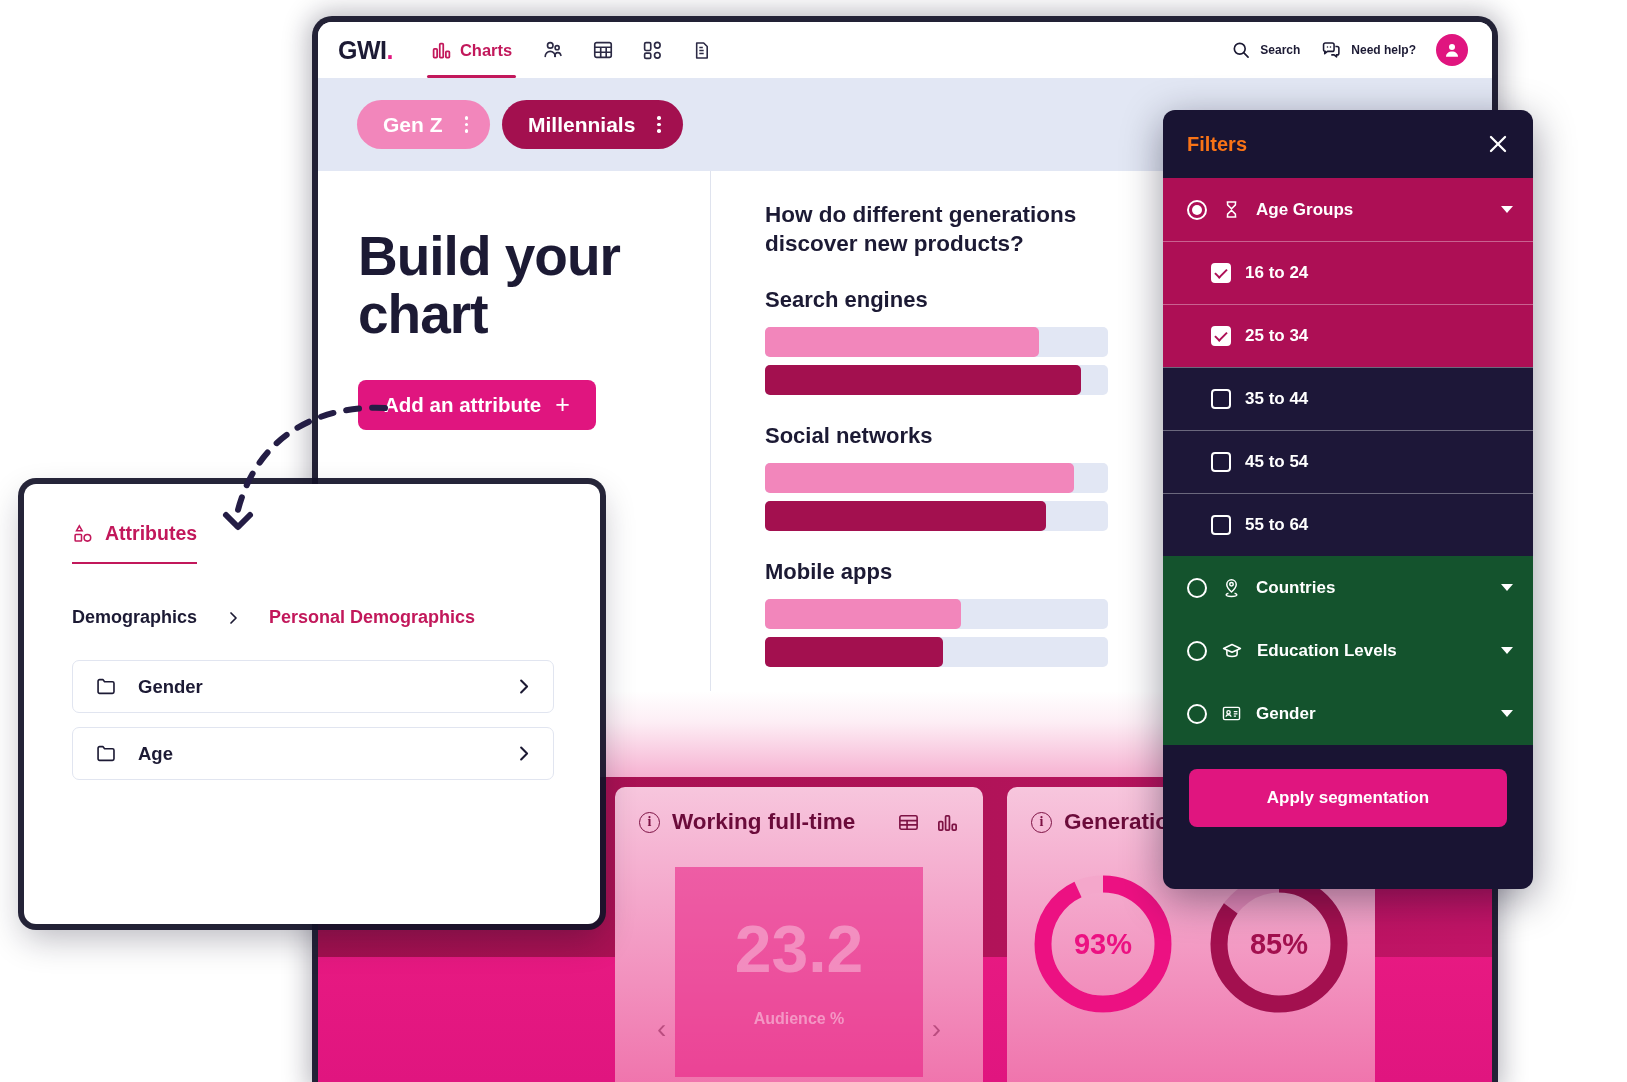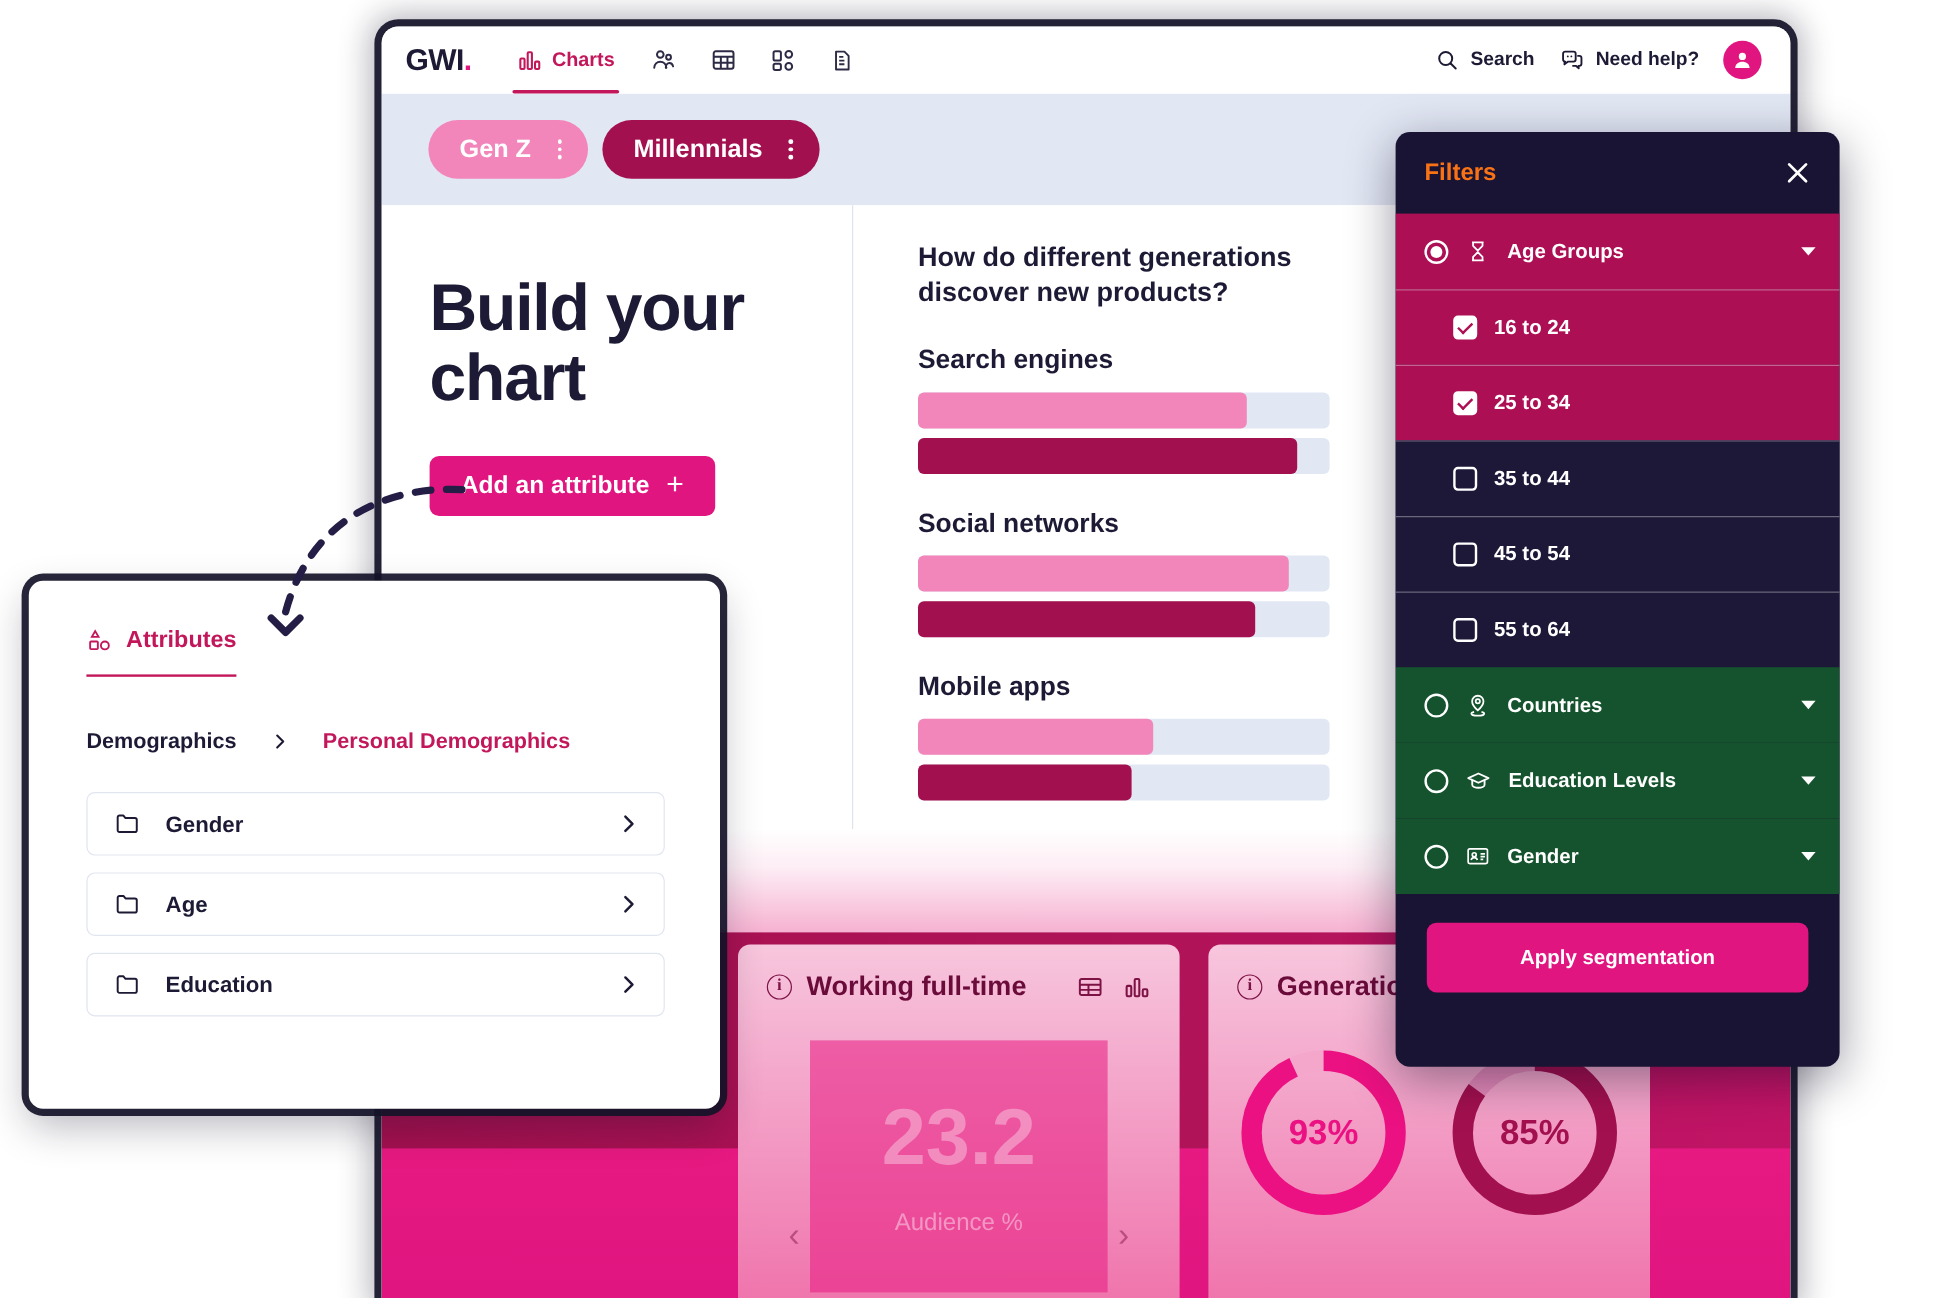--- a/index.html
+++ b/index.html
@@ -39,21 +39,21 @@
     color: #2c2a45; font-size: 16.5px; font-weight: 700;
     position: relative; cursor: pointer;
   }
   .navtab.active { color: #c2185b; }
   .navtab.active::after {
     content: ""; position: absolute; left: 12px; right: 12px; bottom: 0;
     height: 3px; background: #c2185b; border-radius: 2px;
   }
   .navtab.iconly { padding: 0 14px; }
   .header-right { margin-left: auto; display: flex; align-items: center; gap: 20px; }
-  .hr-item { display: flex; align-items: center; gap: 9px; font-size: 16px; font-weight: 700; color: #1c1a34; cursor: pointer; }
+  .hr-item { display: flex; align-items: center; gap: 9px; font-size: 12px; font-weight: 700; color: #1c1a34; cursor: pointer; }
   .avatar {
     width: 32px; height: 32px; border-radius: 50%;
     background: #e0157f; display: flex; align-items: center; justify-content: center;
     cursor: pointer;
   }
 
   
   #segment-bar {
     height: 93px; width: 100%;
     background: #e2e7f4;
@@ -135,21 +135,21 @@
     border: 1.8px solid #7d1244; color: #7d1244;
     font-size: 14px; font-weight: 700; line-height: 17px; text-align: center;
     font-family: "Liberation Serif", serif;
   }
   .bignum-wrap {
     margin: 32px auto 0; width: 248px; height: 210px;
     background: rgba(232,26,130,.55);
     display: flex; flex-direction: column; align-items: center; justify-content: center;
   }
   .bignum { font-size: 66px; font-weight: 800; color: rgba(255,255,255,.34); line-height: 1; }
-  .bignum-label { font-size: 20px; font-weight: 400; color: rgba(255,255,255,.42); margin-top: 28px; }
+  .bignum-label { font-size: 16px; font-weight: 700; color: rgba(255,255,255,.42); margin-top: 28px; }
   .carousel-arrow {
     position: absolute; bottom: 62px; font-size: 28px; color: rgba(120,10,62,.45);
     cursor: pointer; font-family: "Liberation Sans", sans-serif; font-weight: 300;
   }
   .carousel-arrow.left { left: 42px; }
   .carousel-arrow.right { right: 42px; }
   .donut-row { display: flex; gap: 26px; margin-top: 34px; justify-content: center; }
   .donut { position: relative; width: 150px; height: 150px; }
   .donut svg { transform: rotate(-90deg); }
   .donut-label {
@@ -579,32 +579,19 @@
             <path d="M3.2 6.4a1.6 1.6 0 0 1 1.6-1.6h3.4l1.8 2.2h8.2a1.6 1.6 0 0 1 1.6 1.6v9a1.6 1.6 0 0 1-1.6 1.6H4.8a1.6 1.6 0 0 1-1.6-1.6z"></path>
           </svg>
         </span>
         <span>Age</span>
         <span class="chev">
           <svg width="19" height="19" viewBox="0 0 24 24" fill="none" stroke="#1c1a34" stroke-width="2.6" stroke-linecap="round" stroke-linejoin="round">
             <path d="M9 4.5 16.5 12 9 19.5"></path>
           </svg>
         </span>
       </div>
-      <div class="attr-item">
-        <span>
-          <svg width="23" height="23" viewBox="0 0 24 24" fill="none" stroke="#1c1a34" stroke-width="1.7" stroke-linejoin="round">
-            <path d="M3.2 6.4a1.6 1.6 0 0 1 1.6-1.6h3.4l1.8 2.2h8.2a1.6 1.6 0 0 1 1.6 1.6v9a1.6 1.6 0 0 1-1.6 1.6H4.8a1.6 1.6 0 0 1-1.6-1.6z"></path>
-          </svg>
-        </span>
-        <span>Education</span>
-        <span class="chev">
-          <svg width="19" height="19" viewBox="0 0 24 24" fill="none" stroke="#1c1a34" stroke-width="2.6" stroke-linecap="round" stroke-linejoin="round">
-            <path d="M9 4.5 16.5 12 9 19.5"></path>
-          </svg>
-        </span>
-      </div>
     </div>
 </div>
 
 <svg id="arrow-connector" width="190" height="160" viewBox="0 0 190 160">
   <path d="M185 33 C 130 30, 60 52, 38 135" fill="none" stroke="#241d45" stroke-width="6" stroke-linecap="round" stroke-dasharray="13 13"></path>
   <path d="M26 140 L38 152 L50 140" fill="none" stroke="#241d45" stroke-width="6" stroke-linecap="round" stroke-linejoin="round"></path>
 </svg>
 
 </body></html>

